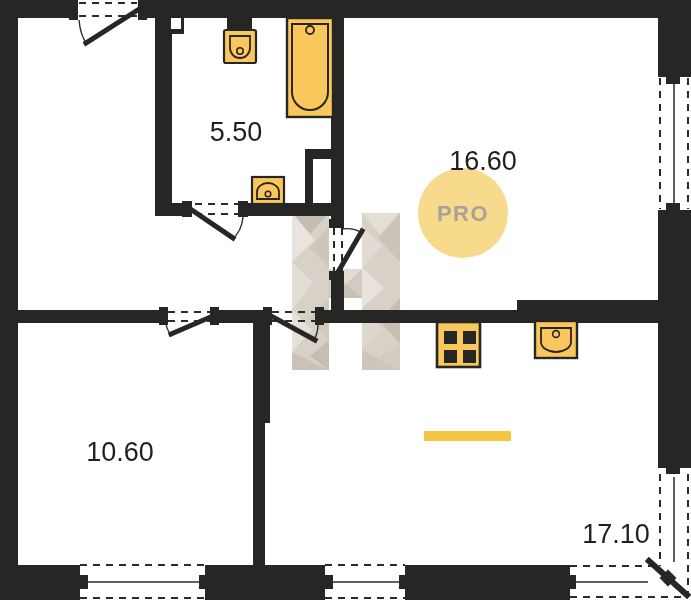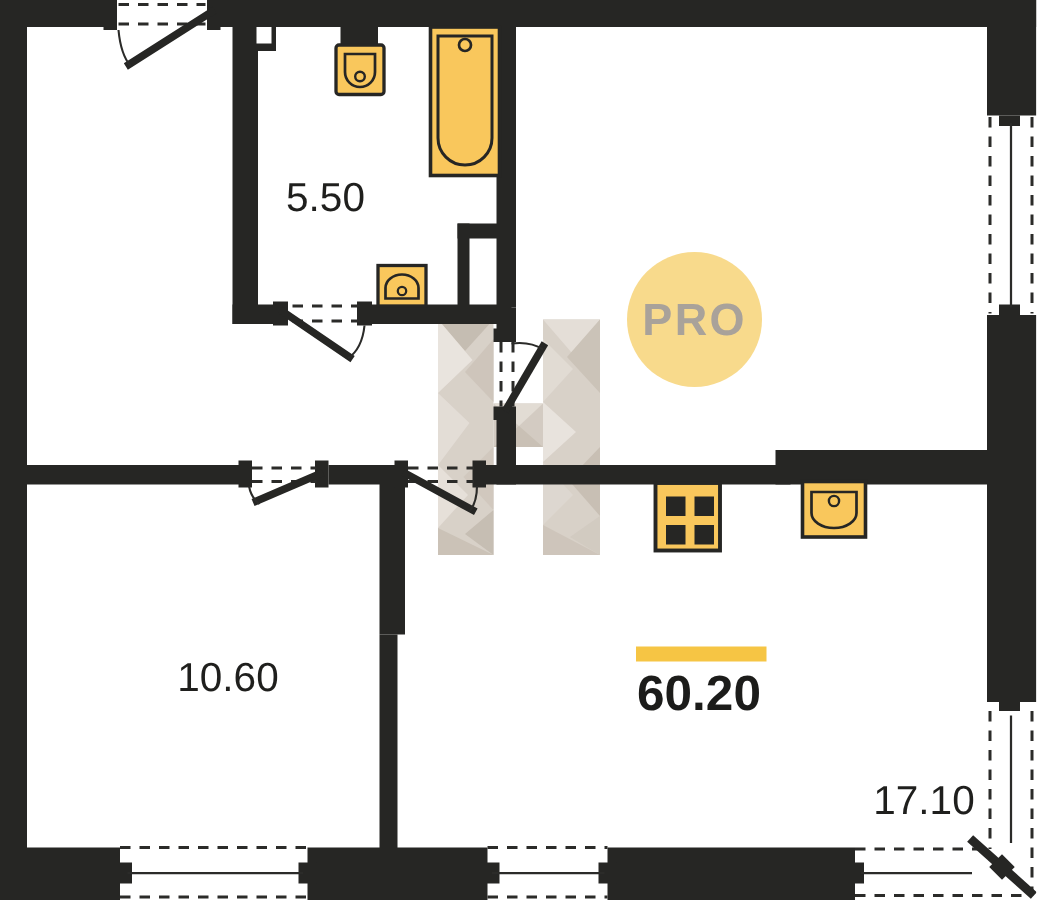--- a/index.html
+++ b/index.html
@@ -34,21 +34,21 @@
   }
   .pro-badge{
     position:absolute;
     left:418px;top:168px;width:90px;height:90px;
     border-radius:50%;
     background:#F8DA8C;
   }
   .pro-text{
     position:absolute;
     transform:translate(-50%,-50%);
-    font-size:30px;
+    font-size:22px;
     font-weight:600;
     letter-spacing:1.5px;
     color:#A9A29A;
     white-space:nowrap;
   }
 </style>
 </head>
 <body>
 
 <div id="plan-root">
@@ -216,20 +216,20 @@
     <g>
       <rect x="535" y="321" width="42" height="37" fill="#F9C75C" stroke="#262624" stroke-width="2.4"></rect>
       <path d="M541,328 L571,328 L571,342 A15,10 0 0 1 541,342 Z" fill="none" stroke="#262624" stroke-width="1.8"></path>
       <circle cx="556" cy="334" r="3.4" fill="#F9C75C" stroke="#262624" stroke-width="1.6"></circle>
     </g>
   </svg>
 
   <div class="pro-badge"></div>
   <div class="pro-text" style="left:463px;top:214px;">PRO</div>
 
-  <div class="area-label" style="left:217px;top:132px;">5.50</div>
-  <div class="area-label" style="left:152px;top:452px;">10.60</div>
+  <div class="area-label" style="left:236px;top:132px;">5.50</div>
+  <div class="area-label" style="left:483px;top:161px;">16.60</div>
+  <div class="area-label" style="left:120px;top:452px;">10.60</div>
   <div class="area-label" style="left:616px;top:534px;text-align:right;">17.10</div>
 
   <div class="accent-bar"></div>
-  <div class="total-label" style="left:466px;top:462px;">60.20</div>
 
 </div>
 
 </body></html>

